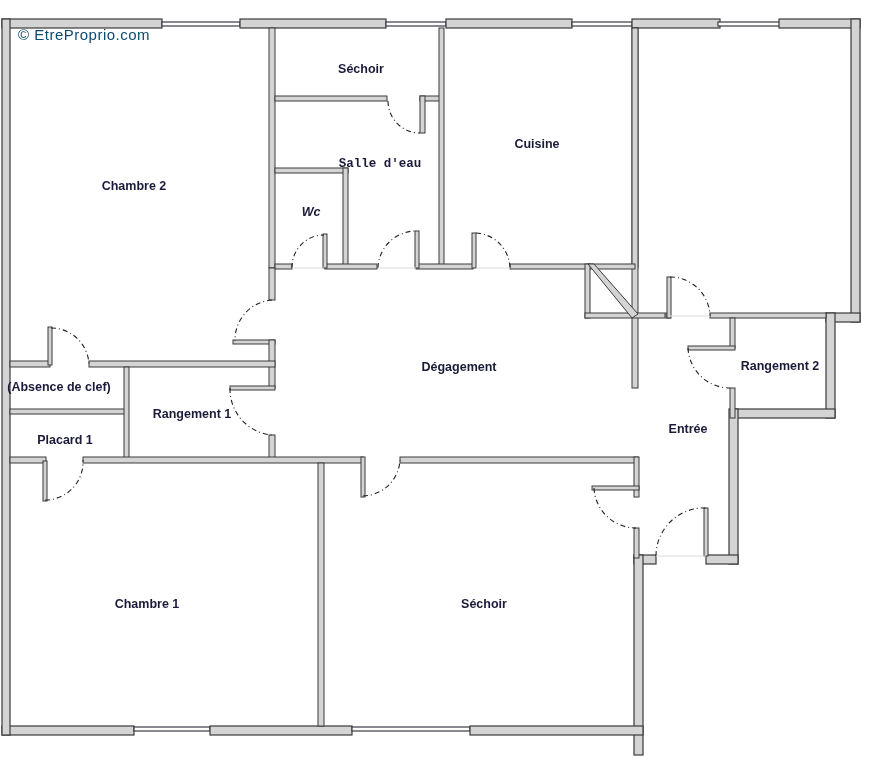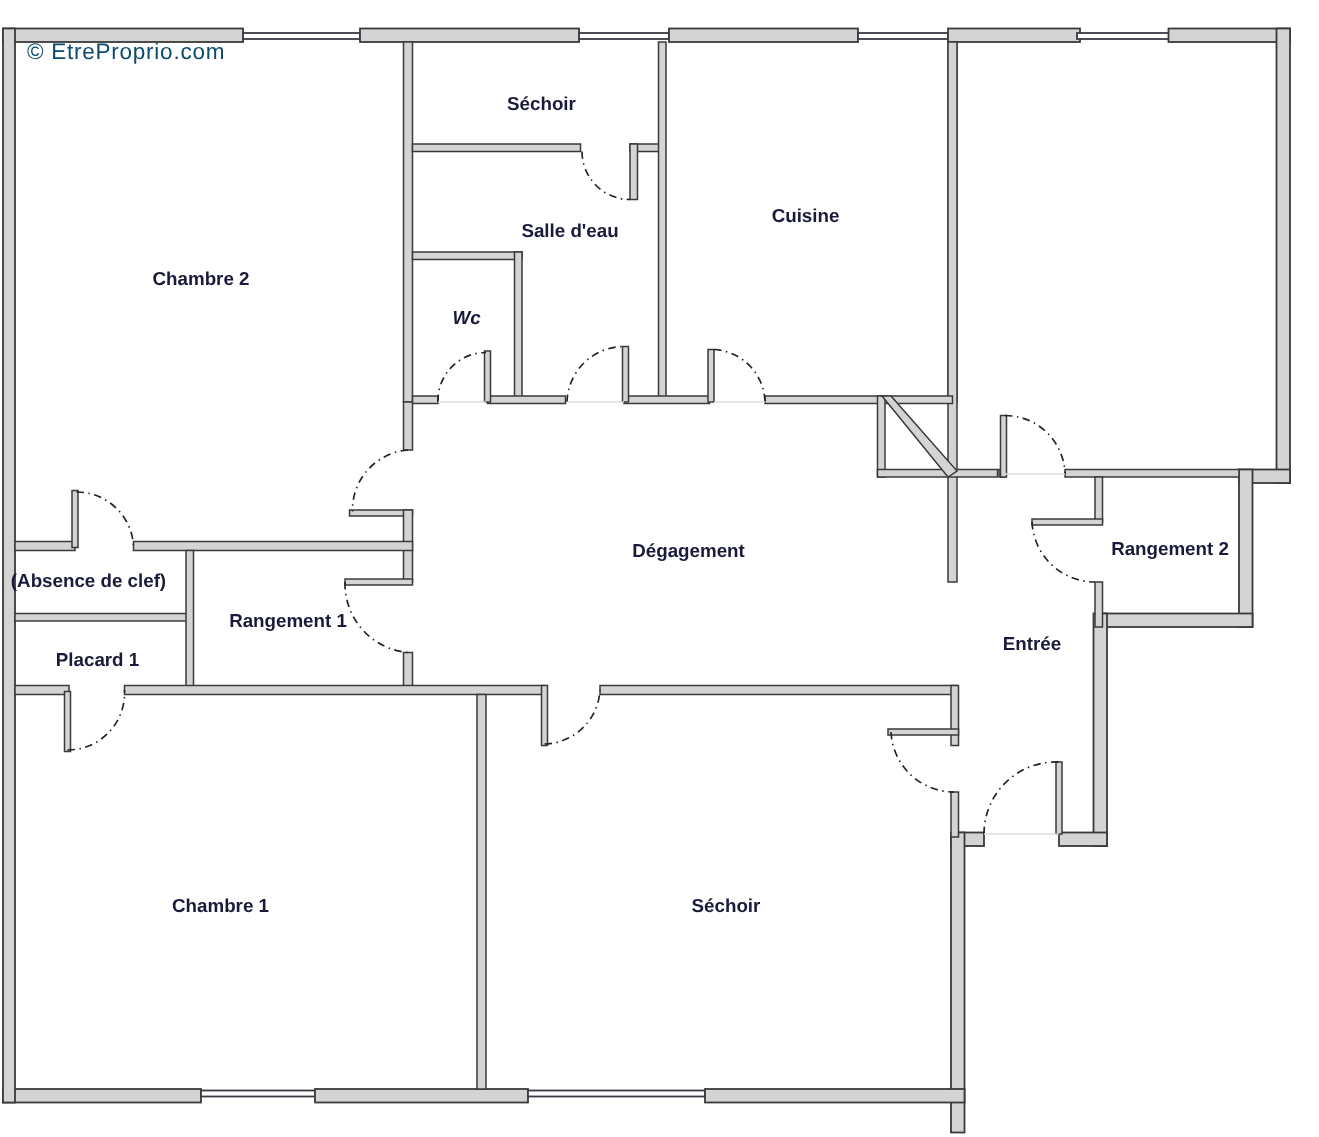--- a/index.html
+++ b/index.html
@@ -136,21 +136,21 @@
     <line class="sill" x1="292" y1="268" x2="324" y2="268"></line>
     <line class="sill" x1="378" y1="268" x2="416" y2="268"></line>
     <line class="sill" x1="476" y1="268" x2="510" y2="268"></line>
     <line class="sill" x1="670" y1="316" x2="710" y2="316"></line>
     <line class="sill" x1="656" y1="556" x2="706" y2="556"></line>
   </g>
 </svg>
 
 <div class="label" style="left:134px; top:186px;">Chambre 2</div>
 <div class="label" style="left:361px; top:69px;">Séchoir</div>
-<div class="label" style="left:380px; top:154px;">Salle d'eau</div>
+<div class="label" style="left:380px; top:164px;font-family:Liberation Mono, monospace;">Salle d'eau</div>
 <div class="label" style="left:311px; top:212px;font-style:italic;">Wc</div>
 <div class="label" style="left:537px; top:144px;">Cuisine</div>
 <div class="label" style="left:59px; top:387px;">(Absence de clef)</div>
 <div class="label" style="left:65px; top:440px;">Placard 1</div>
 <div class="label" style="left:192px; top:414px;">Rangement 1</div>
 <div class="label" style="left:459px; top:367px;">Dégagement</div>
 <div class="label" style="left:780px; top:366px;">Rangement 2</div>
 <div class="label" style="left:688px; top:429px;">Entrée</div>
 <div class="label" style="left:147px; top:604px;text-align:right;">Chambre 1</div>
 <div class="label" style="left:484px; top:604px;">Séchoir</div>

